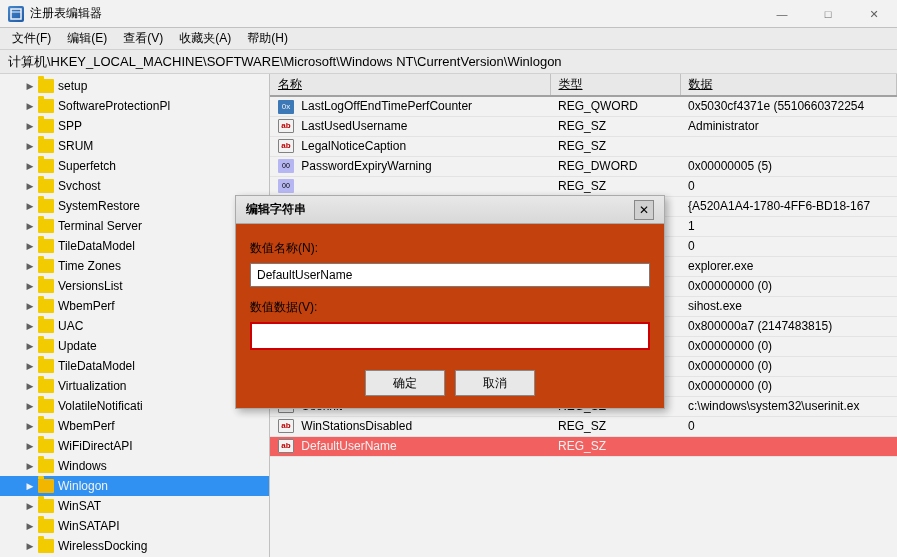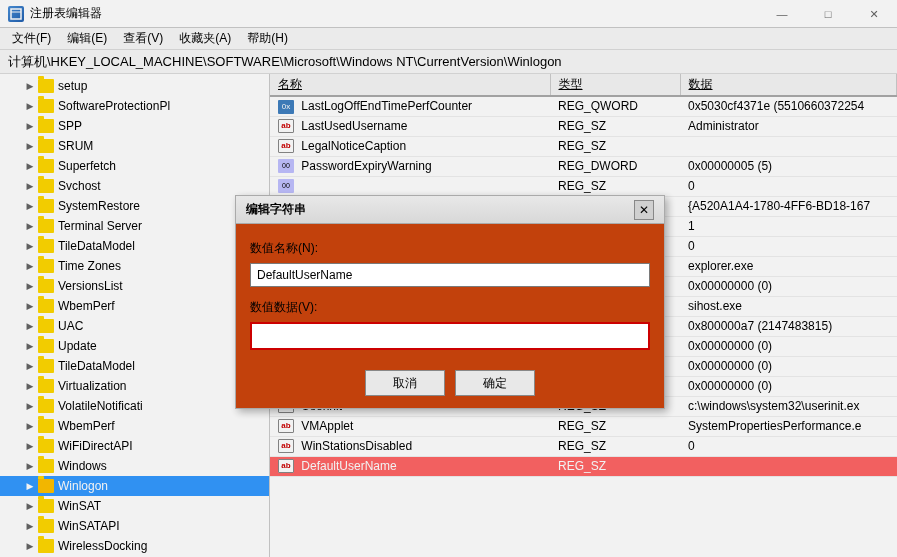--- a/index.html
+++ b/index.html
@@ -583,25 +583,20 @@
               <td><span class="reg-icon-dword">00</span> SiHostRestartTimeGap</td>
               <td>REG_DWORD</td>
               <td>0x00000000 (0)</td>
             </tr>
             <tr>
               <td><span class="reg-icon-ab">ab</span> Userinit</td>
               <td>REG_SZ</td>
               <td>c:\windows\system32\userinit.ex</td>
             </tr>
             <tr>
-              <td><span class="reg-icon-ab">ab</span> VMApplet</td>
-              <td>REG_SZ</td>
-              <td>SystemPropertiesPerformance.e</td>
-            </tr>
-            <tr>
               <td><span class="reg-icon-ab">ab</span> WinStationsDisabled</td>
               <td>REG_SZ</td>
               <td>0</td>
             </tr>
             <tr class="highlighted">
               <td><span class="reg-icon-ab">ab</span> DefaultUserName</td>
               <td>REG_SZ</td>
               <td></td>
             </tr>
           </tbody>
@@ -615,18 +610,18 @@
     <div class="dialog-titlebar">
       <span class="dialog-title">编辑字符串</span>
       <div class="dialog-close-btn">✕</div>
     </div>
     <div class="dialog-body">
       <div class="dialog-label">数值名称(N):</div>
       <input class="dialog-input" type="text" readonly="" value="DefaultUserName" style="">
       <div class="dialog-label">数值数据(V):</div>
       <input class="dialog-input-highlighted" type="text" style="">
       <div class="dialog-buttons">
+        <button class="dialog-btn">确定</button>
         <button class="dialog-btn">取消</button>
-        <button class="dialog-btn">确定</button>
       </div>
     </div>
   </div>
 </div>
 
 </body></html>

